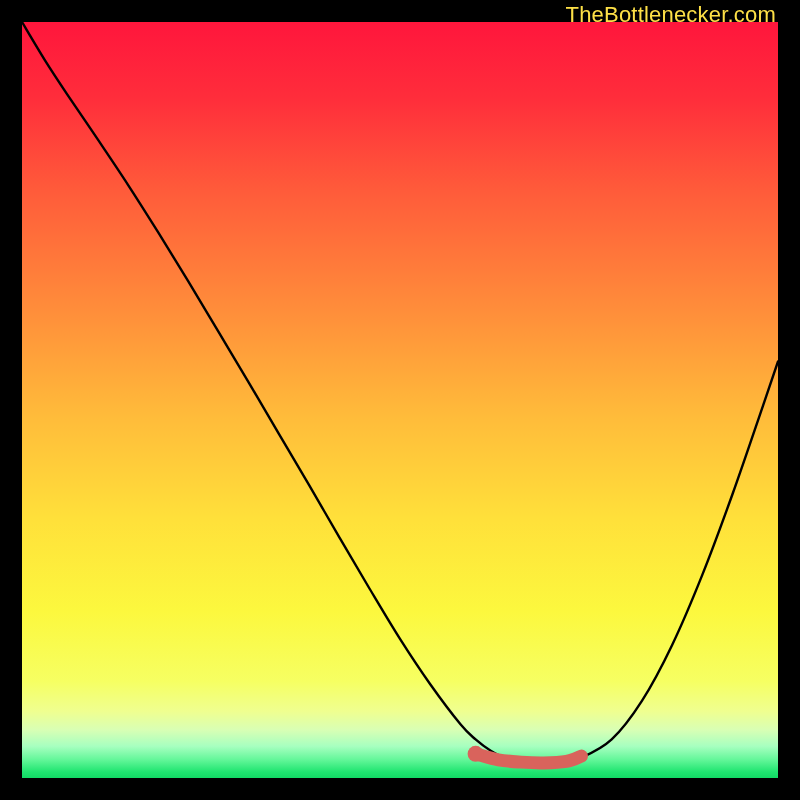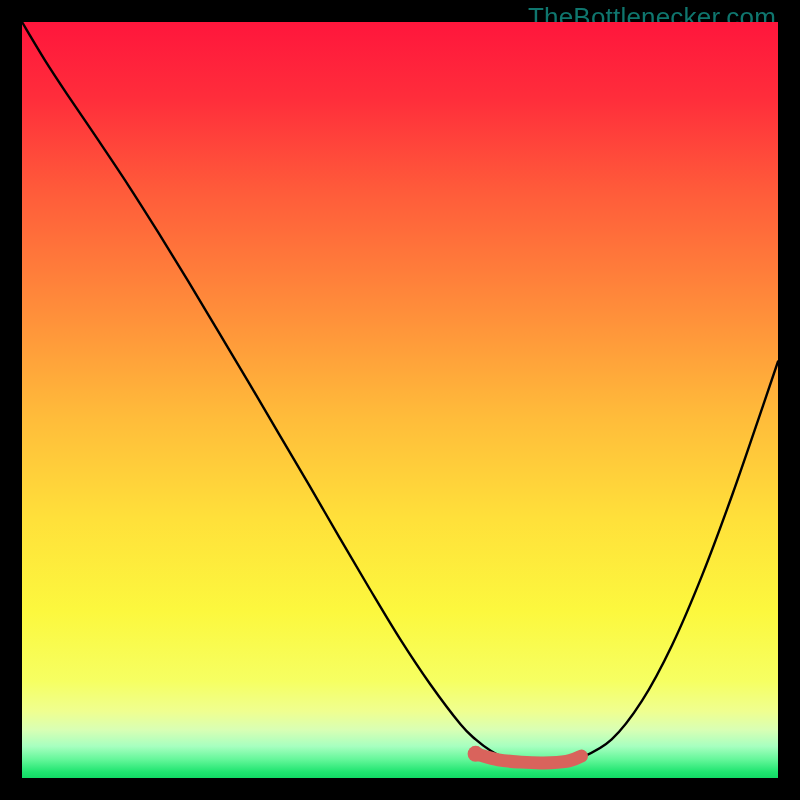--- a/index.html
+++ b/index.html
@@ -23,22 +23,22 @@
     position: absolute;
     left: 0;
     top: 0;
     width: 756px;
     height: 756px;
   }
   .watermark {
     position: absolute;
     top: 2px;
     right: 24px;
-    color: #0f766e;
-    font-size: 26px;
+    color: #fde047;
+    font-size: 22px;
     font-weight: 500;
     letter-spacing: 0.2px;
     user-select: none;
   }
   svg { display: block; }
 </style>
 </head>
 <body>
 
 <div class="watermark">TheBottlenecker.com</div>

